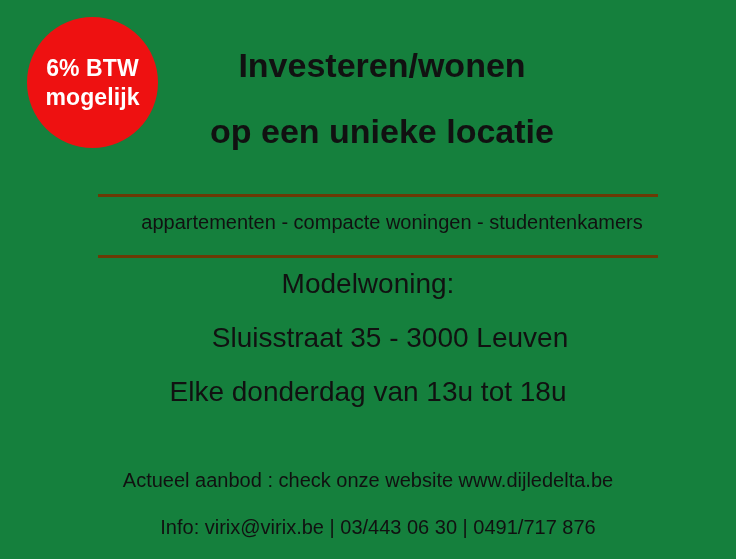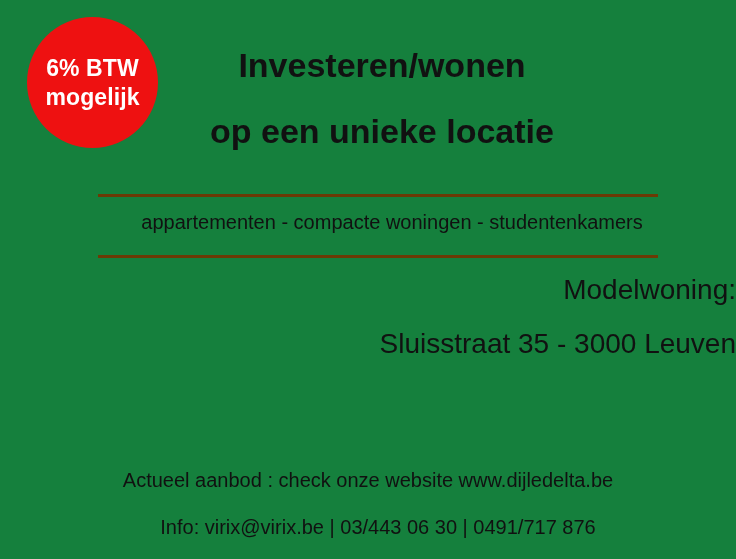--- a/index.html
+++ b/index.html
@@ -88,23 +88,23 @@
     color: #111111;
     font-size: 20px;
     white-space: nowrap;
     padding-left: 24px;
   }
 
   
   .info {
     position: absolute;
     left: 0;
-    top: 276px;
+    top: 270px;
     width: 736px;
-    text-align: right;
+    text-align: center;
   }
   .info-line {
     color: #111111;
     font-size: 28px;
     line-height: 1.0;
     white-space: nowrap;
   }
   .info-line.l2 { margin-top: 26px; padding-left: 44px; }
   .info-line.l3 { margin-top: 26px; }
 
@@ -141,20 +141,21 @@
 
   <div class="rule top"></div>
 
   <div class="categories">appartementen  -  compacte  woningen - studentenkamers</div>
 
   <div class="rule bottom"></div>
 
   <div class="info">
     <div class="info-line l1">Modelwoning:</div>
     <div class="info-line l2">Sluisstraat 35 - 3000 Leuven</div>
+    <div class="info-line l3">Elke donderdag van 13u tot 18u</div>
   </div>
 
   <div class="footer">
     <div class="footer-line f1">Actueel aanbod : check onze website www.dijledelta.be</div>
     <div class="footer-line f2">Info: virix@virix.be  |  03/443 06 30 | 0491/717 876</div>
   </div>
 
 </div>
 
 </body></html>

